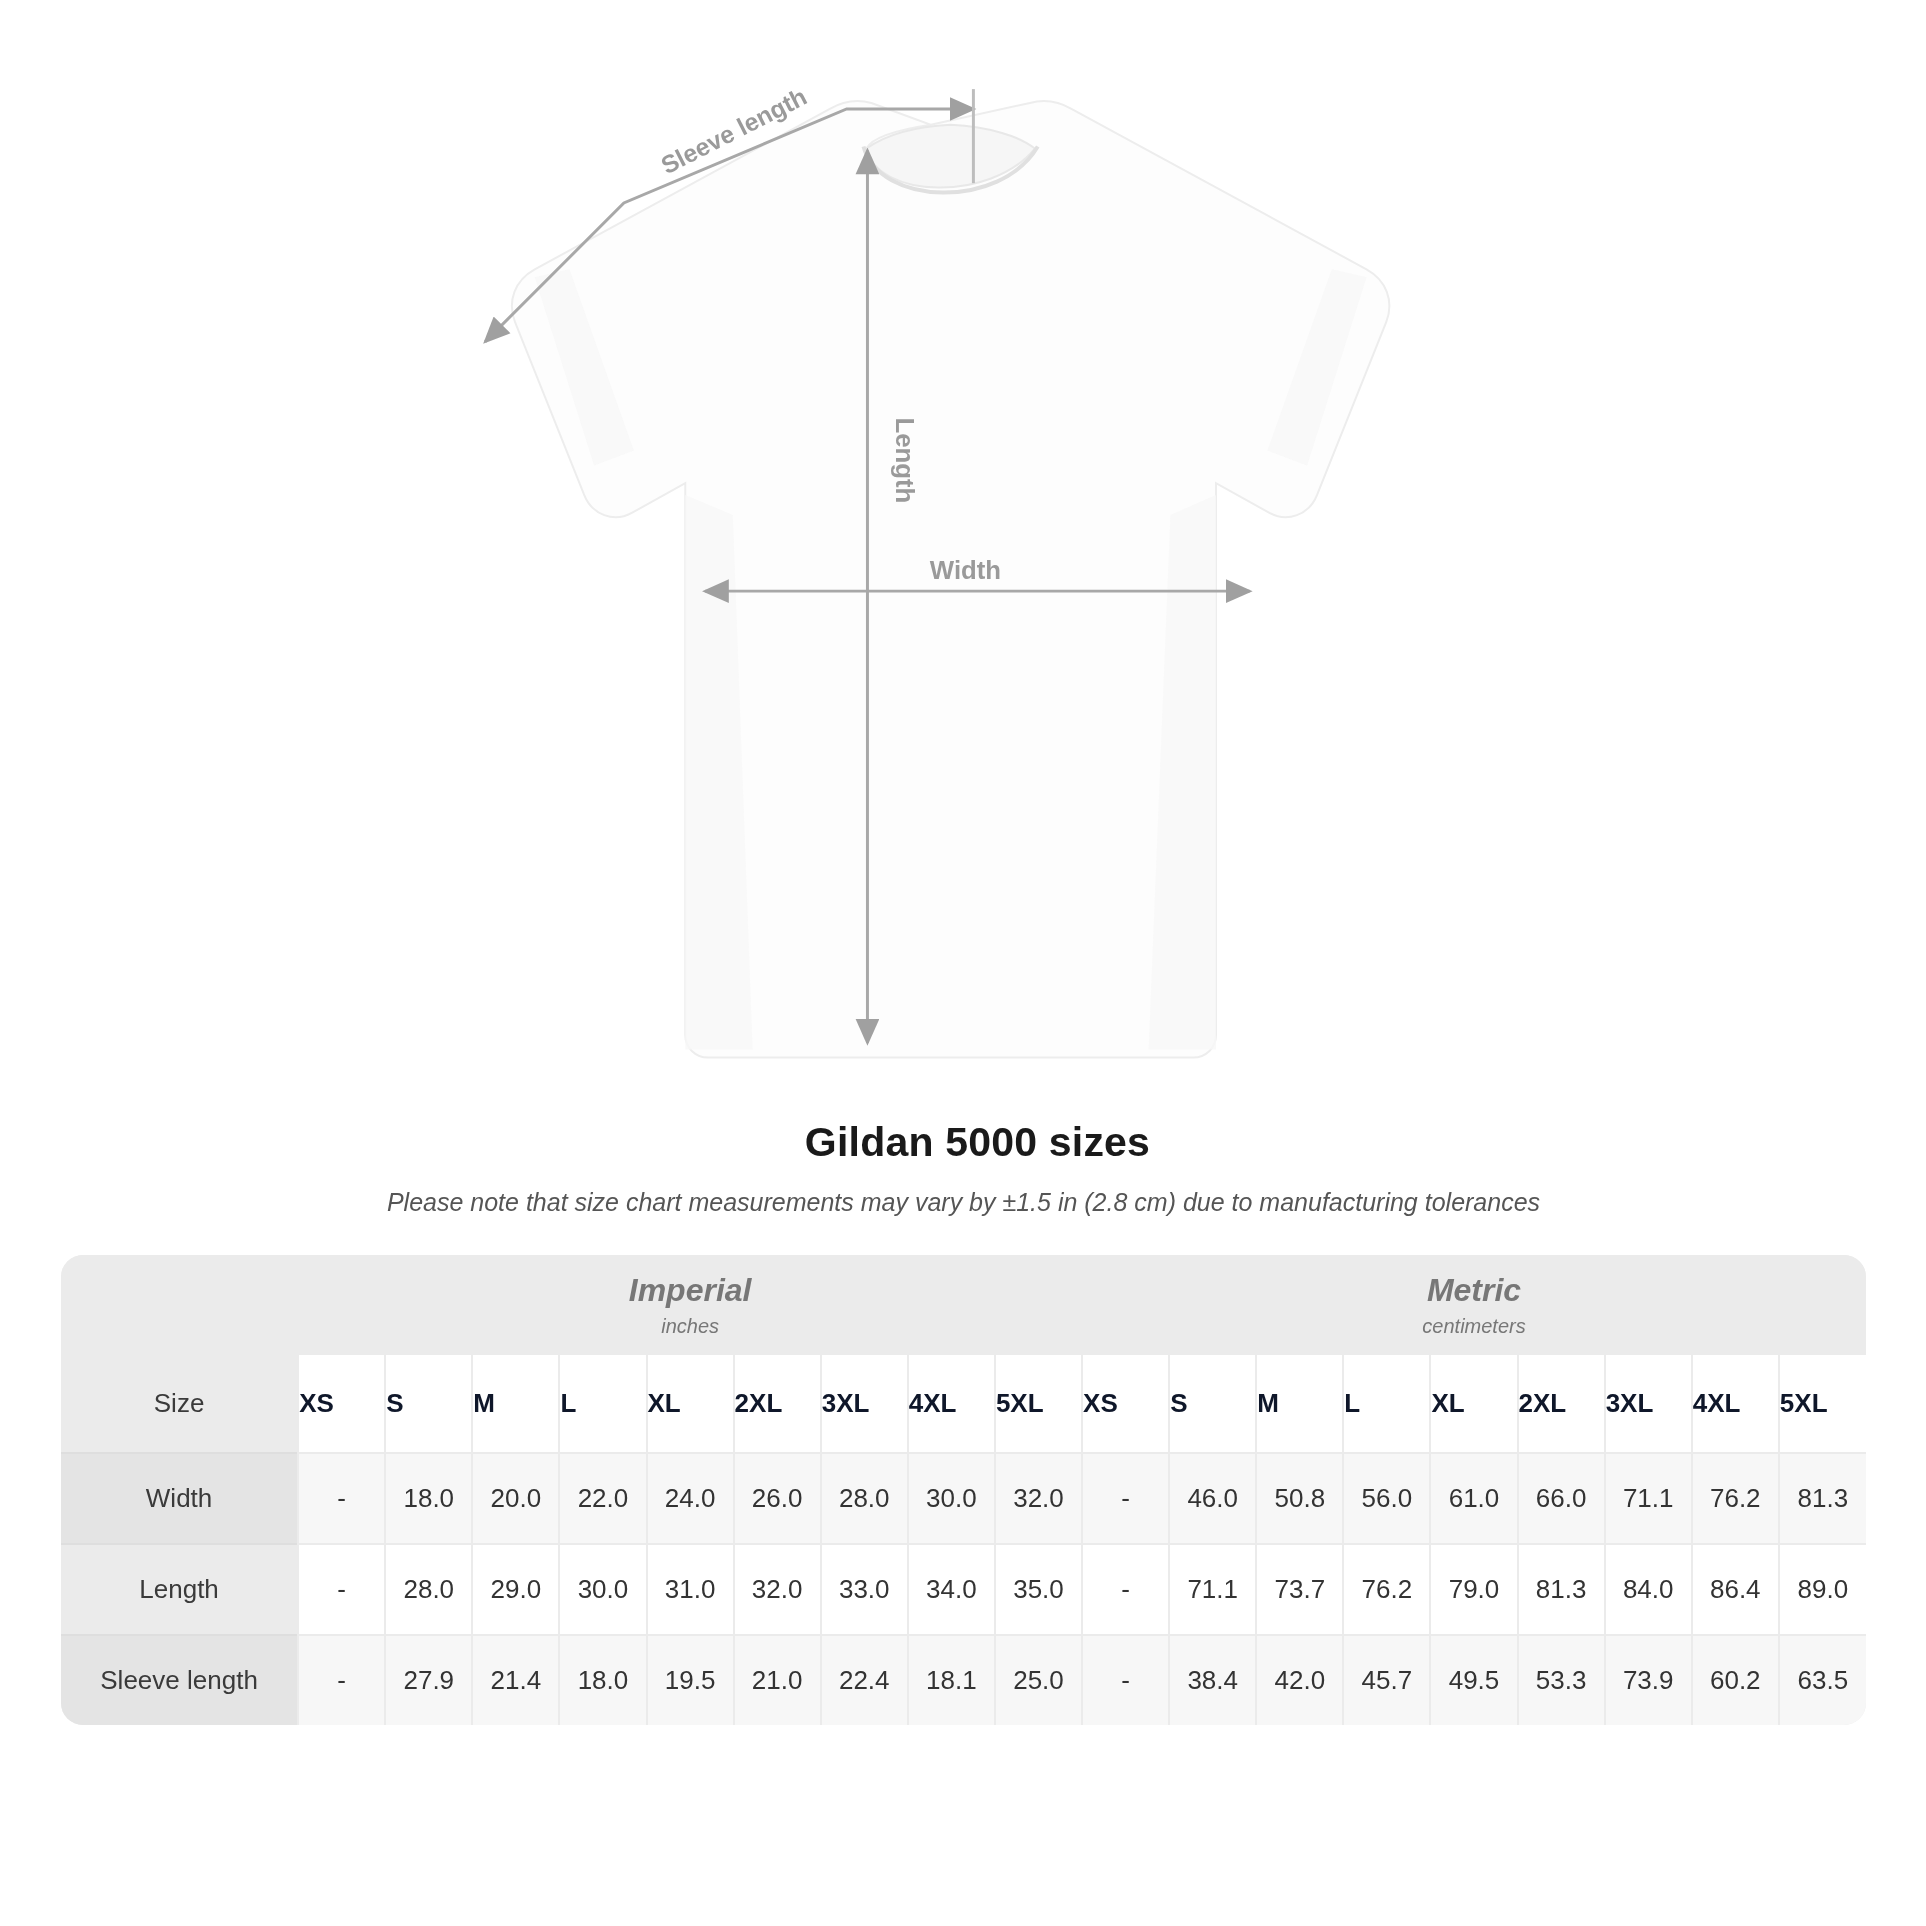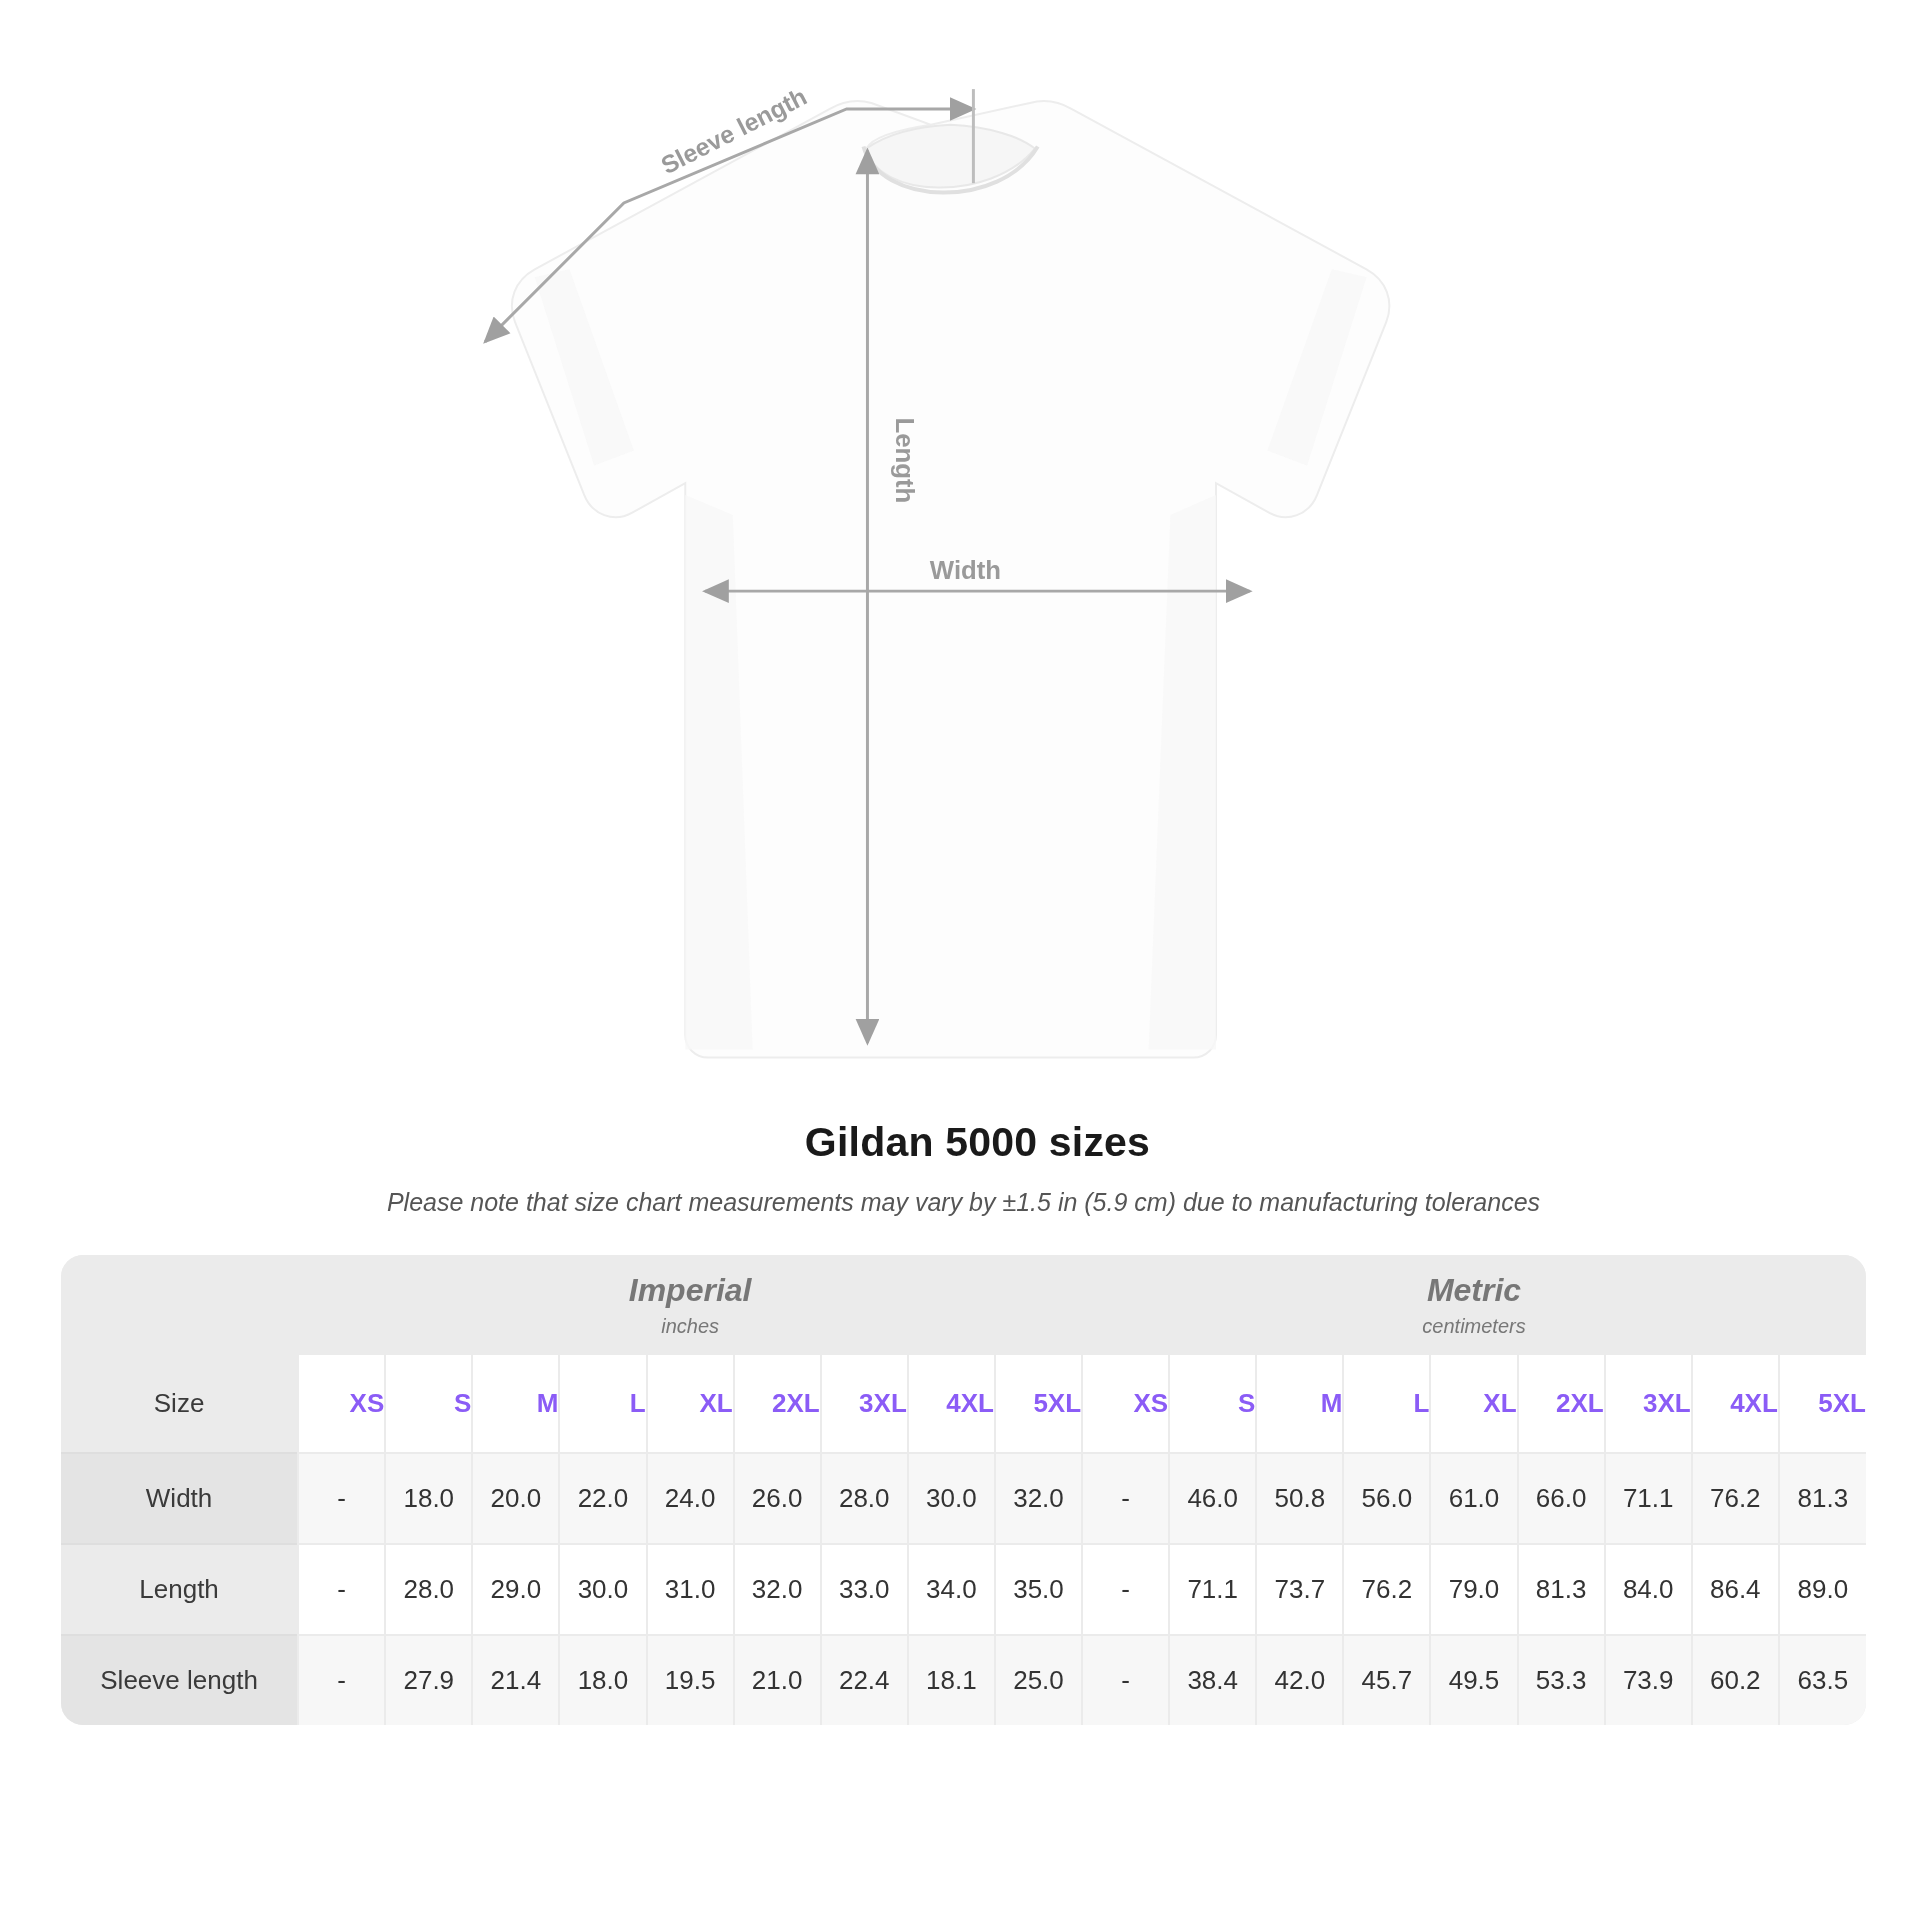--- a/index.html
+++ b/index.html
@@ -89,24 +89,24 @@
 
   .row-label {
     width: 226px;
     text-align: center;
     font-weight: normal;
     font-size: 26px;
     color: #3a3a3a;
     background: #ebebeb;
   }
   .size-header-cell {
-    text-align: right;
+    text-align: left;
     font-weight: bold;
     font-size: 26px;
-    color: #8b5cf6;
+    color: #0f172a;
     background: #ffffff;
     height: 97px;
     border-left: 2px solid #ebebeb;
   }
   .size-header-cell.gap-left {
     border-left: 2px solid #ebebeb;
   }
   .data-cell {
     text-align: center;
     font-size: 26px;
@@ -185,21 +185,21 @@
 
       <g stroke="#a8a8a8" stroke-width="3" fill="none">
         <line x1="712" y1="597" x2="1262" y2="597" marker-start="url(#arrowStart)" marker-end="url(#arrowEnd)"></line>
       </g>
       <text x="975" y="585" text-anchor="middle" font-family="Liberation Sans, sans-serif" font-size="26" font-weight="bold" fill="#9a9a9a">Width</text>
     </svg>
   </div>
 
   <div class="title-block">
     <div class="chart-title">Gildan 5000 sizes</div>
-    <div class="chart-note">Please note that size chart measurements may vary by ±1.5 in (5.9 cm) due to manufacturing tolerances</div>
+    <div class="chart-note">Please note that size chart measurements may vary by ±1.5 in (2.8 cm) due to manufacturing tolerances</div>
   </div>
 
   <div class="table-wrap">
     <table class="size-table">
       <colgroup>
         <col style="width:226px">
         <col span="9" style="width:83px">
         <col span="9" style="width:83px">
       </colgroup>
       <tbody>

